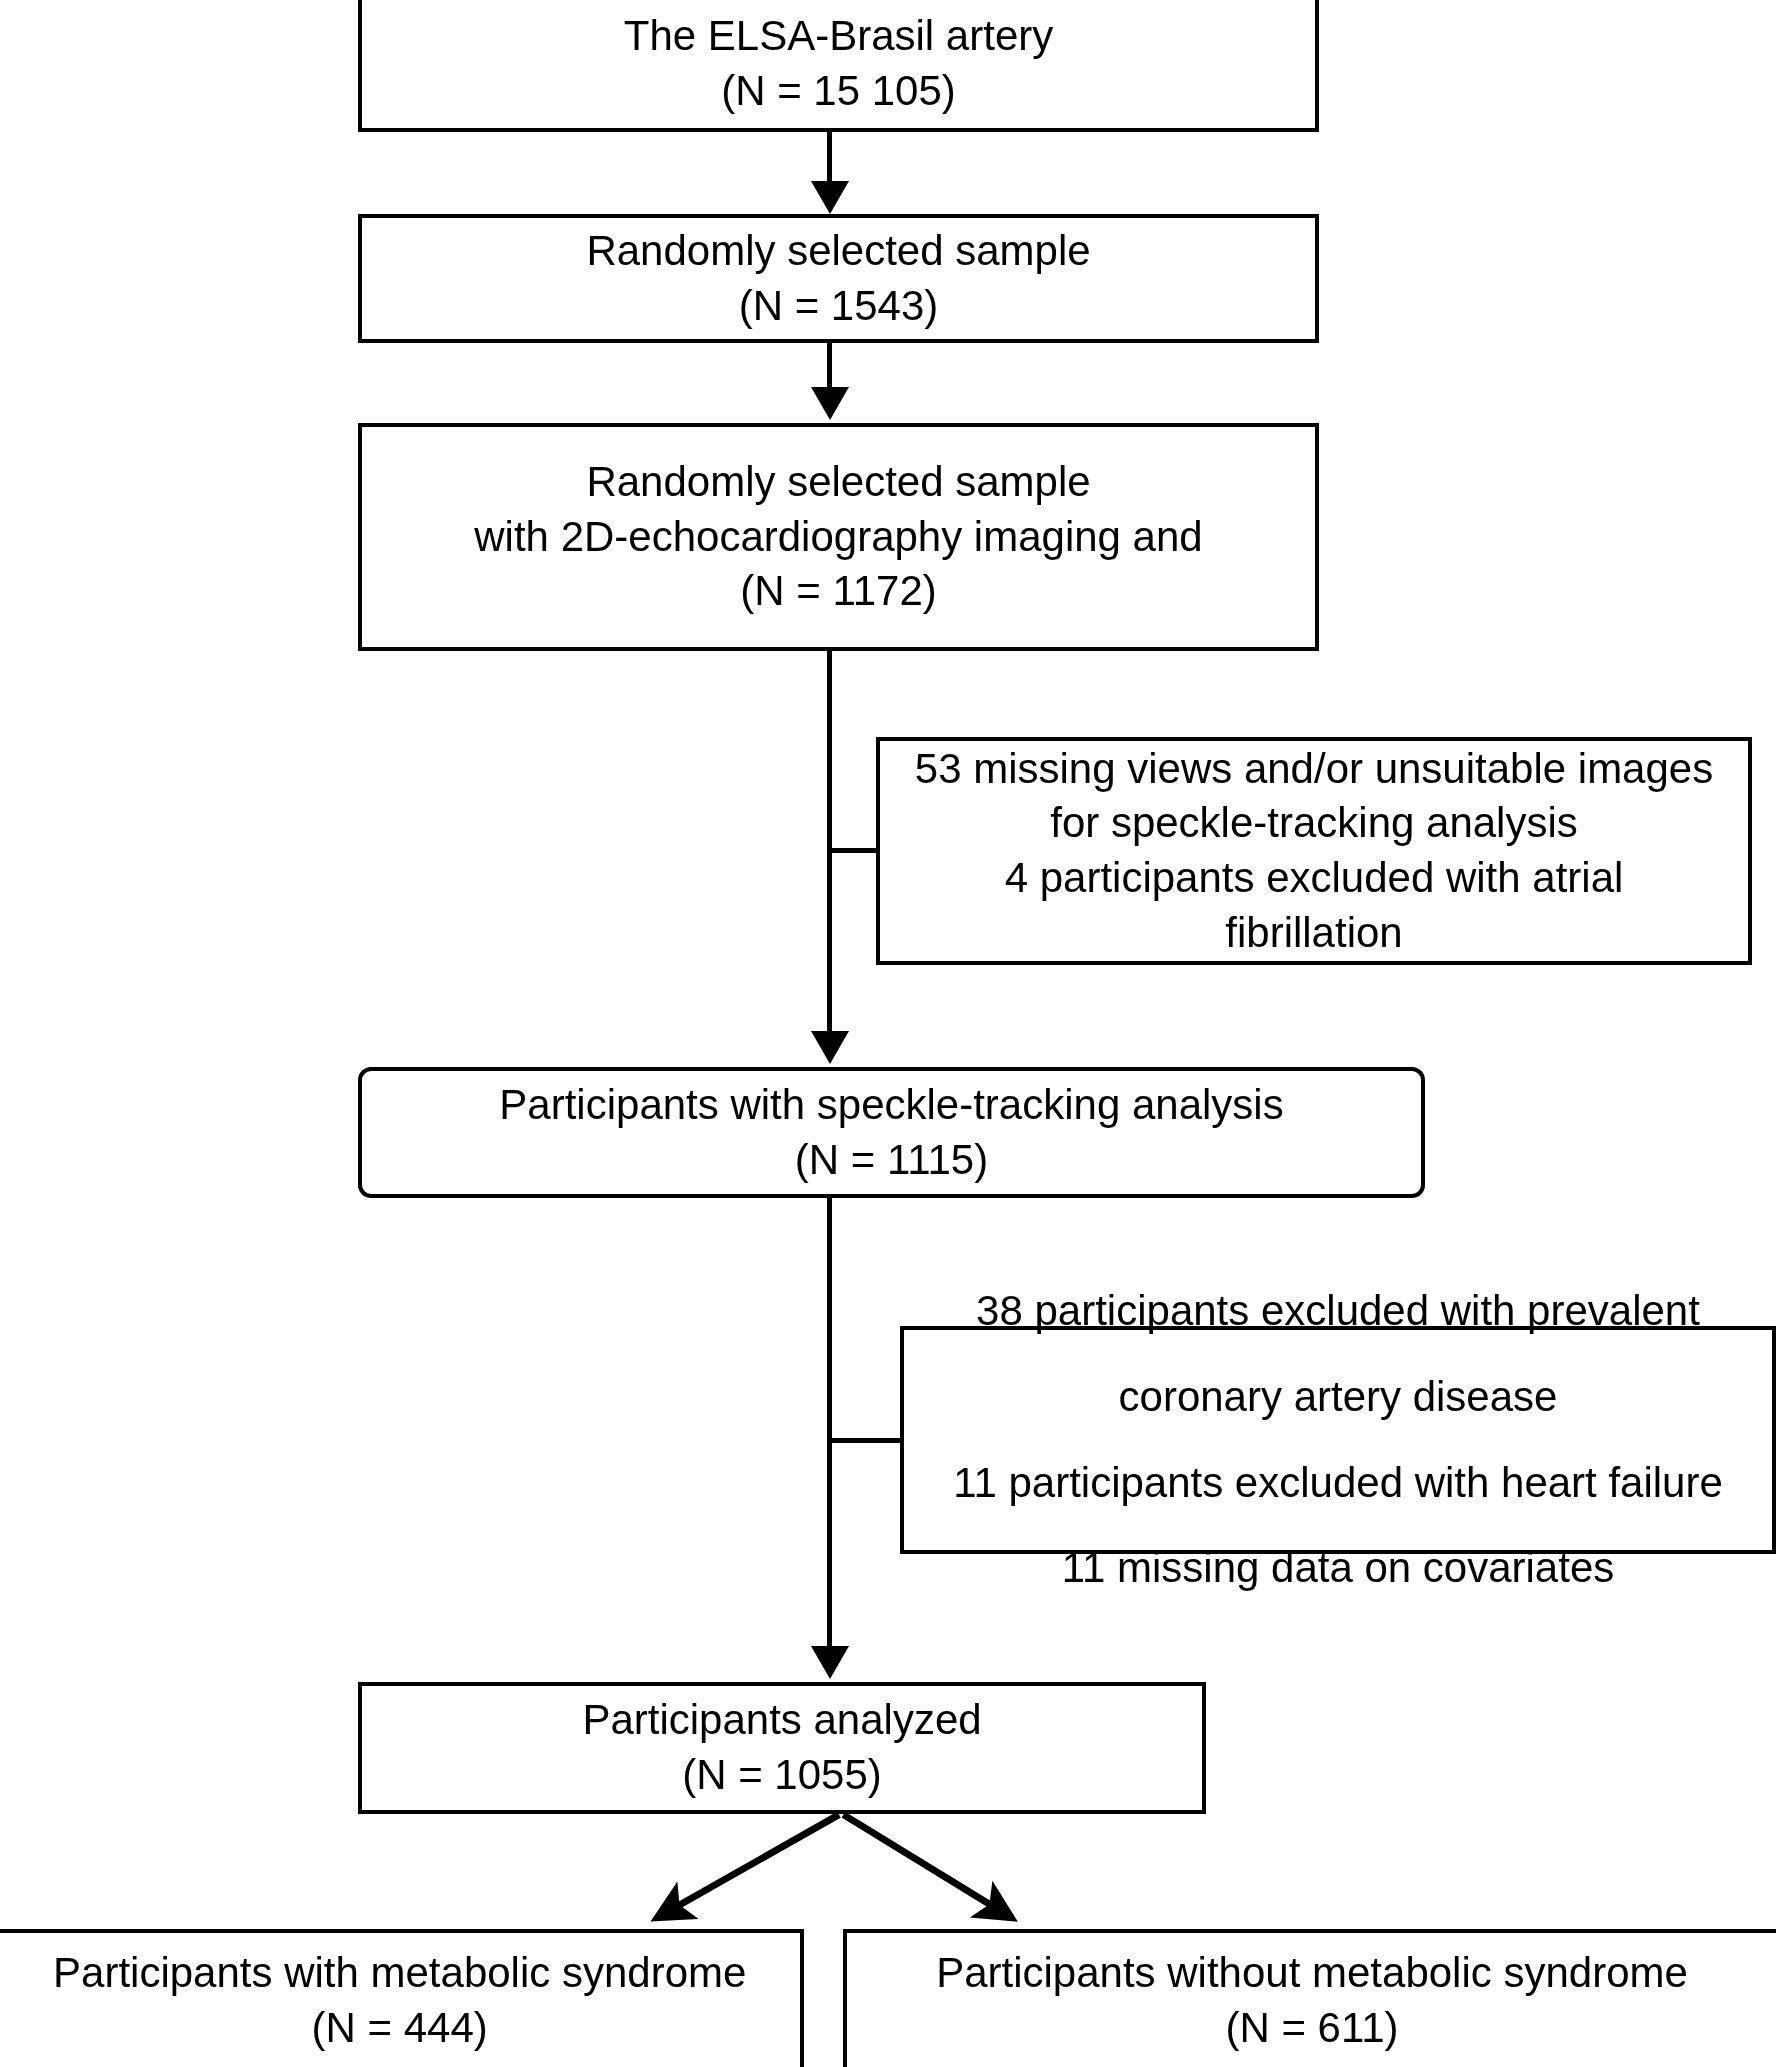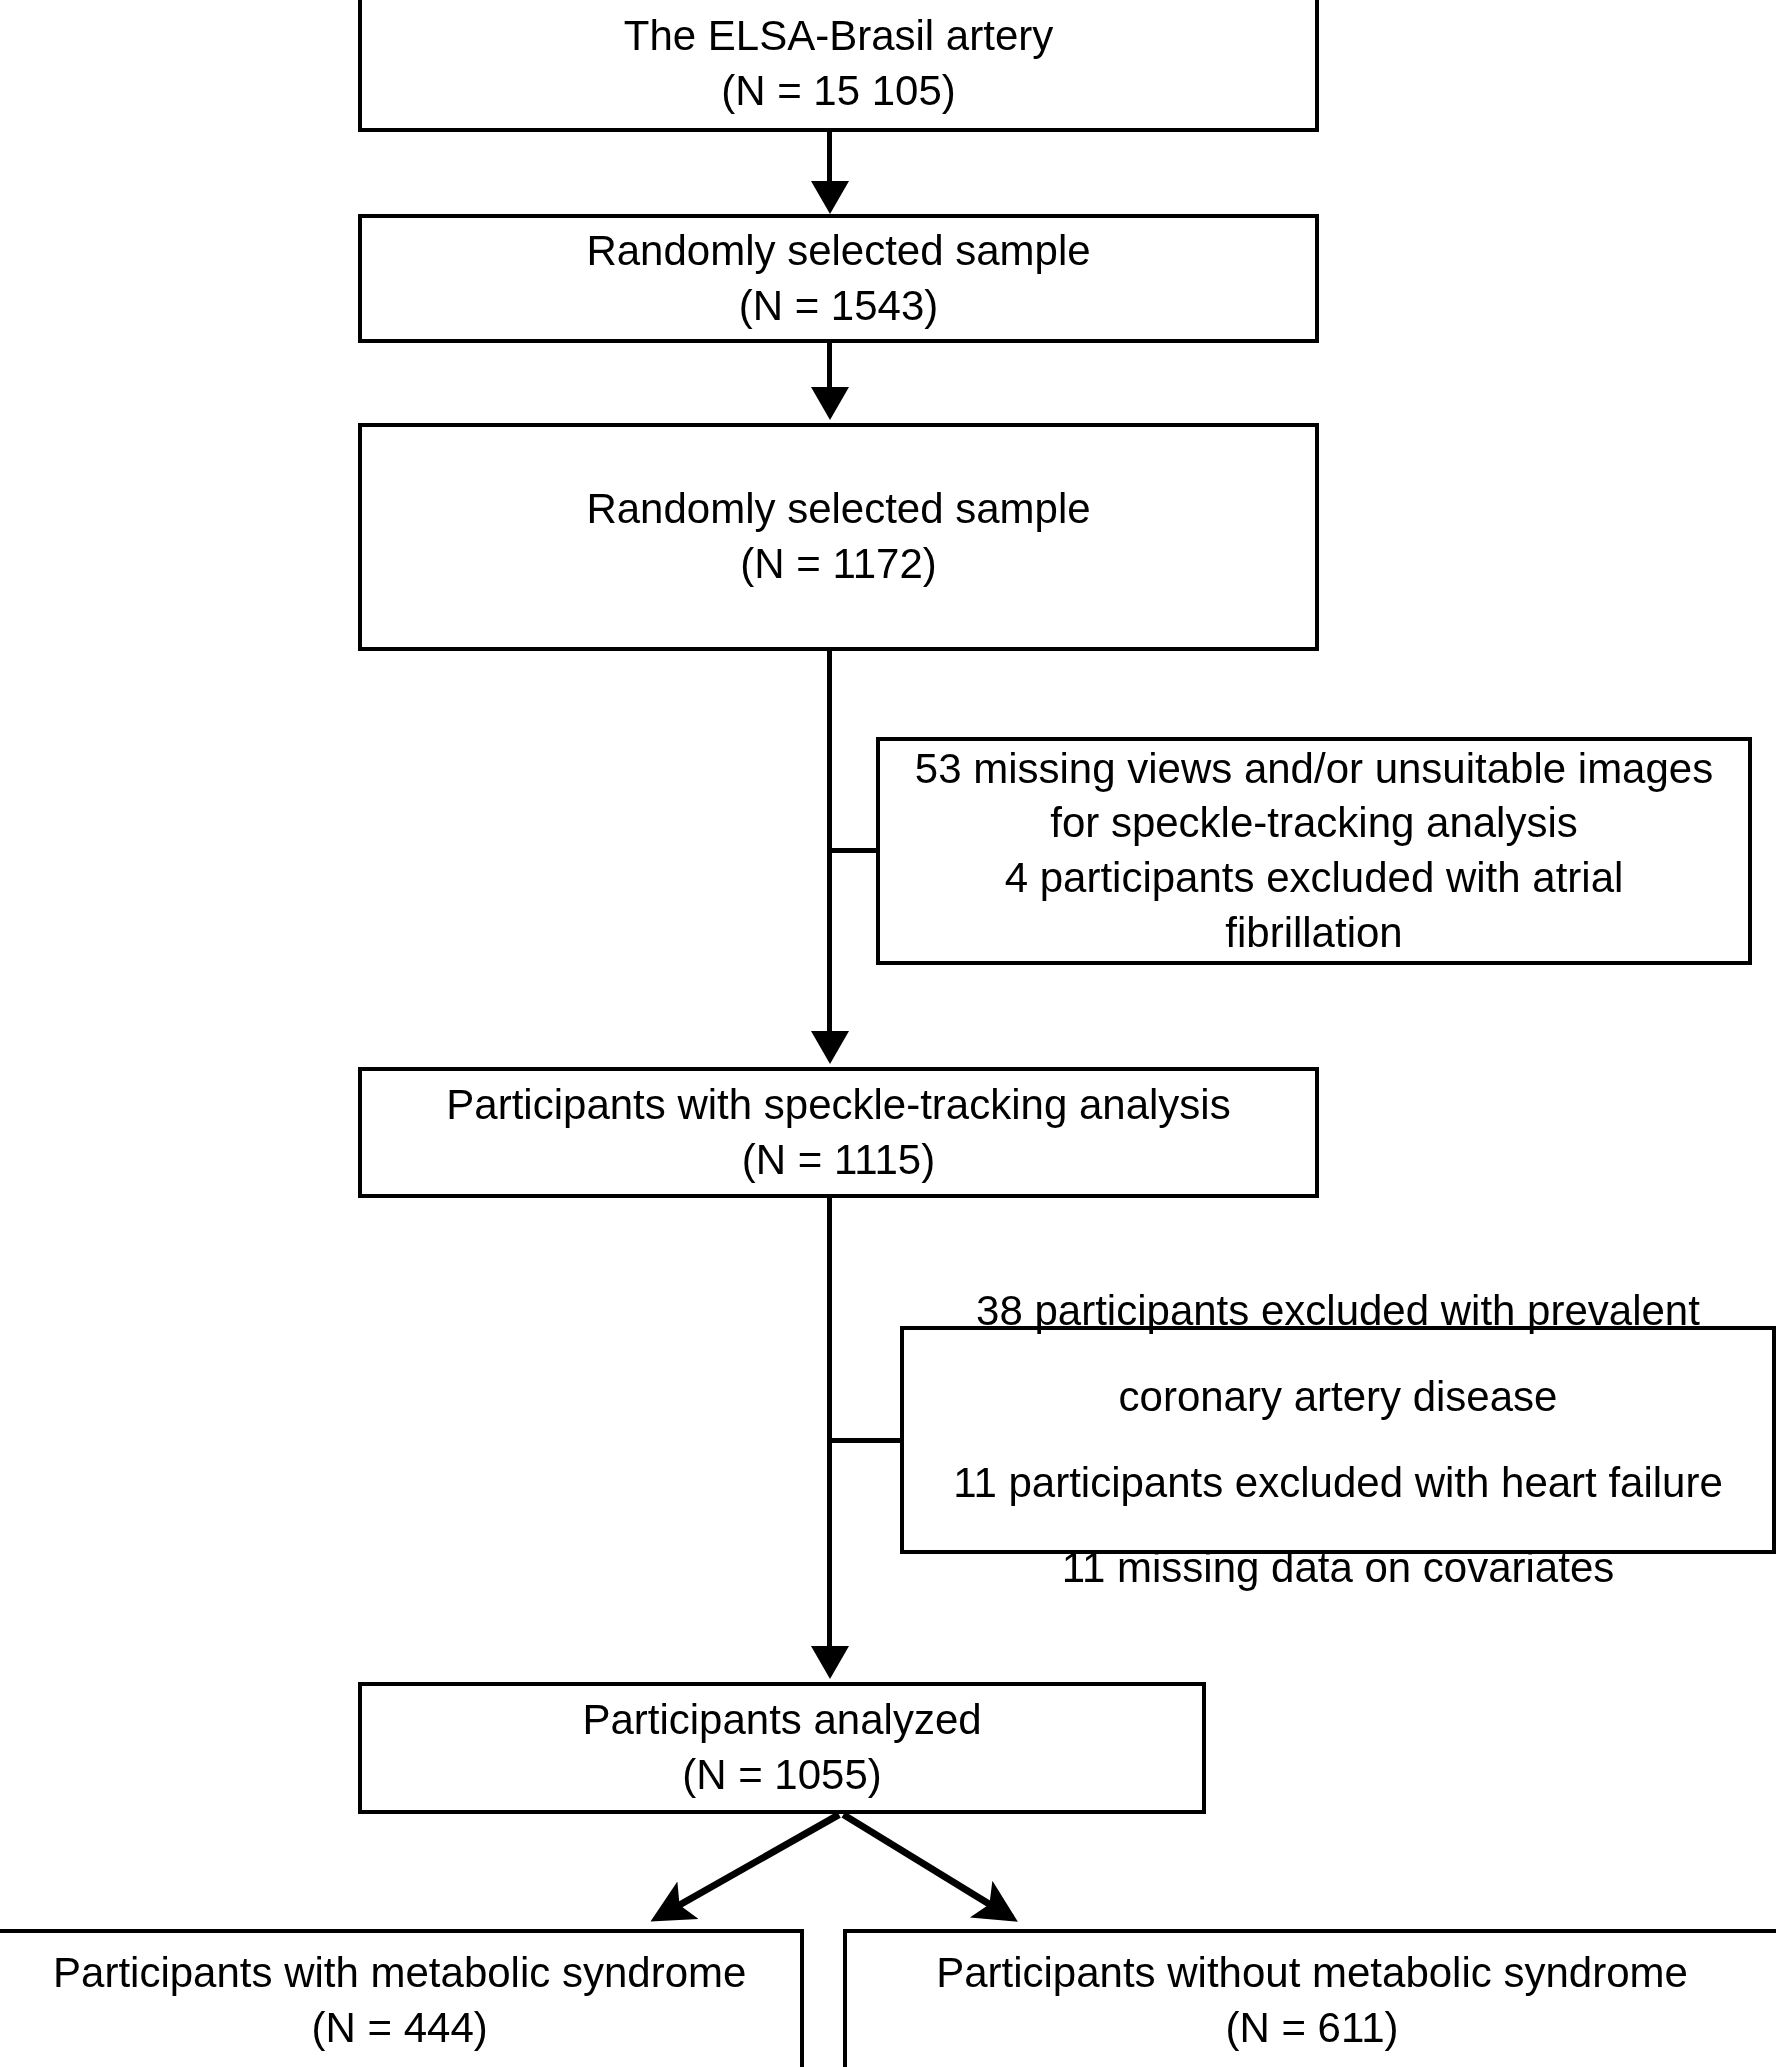--- a/index.html
+++ b/index.html
@@ -33,21 +33,21 @@
     color: #000000;
   }
   .box .line {
     display: block;
     white-space: nowrap;
   }
   
   #box-cohort      { left: 358px;  top: -4.3px;   width: 961px; height: 136px; }
   #box-random      { left: 358px;  top: 214px;  width: 961px; height: 129px; }
   #box-random-echo { left: 358px;  top: 423px;  width: 961px; height: 228px; }
-  #box-speckle     { left: 358px;  top: 1067px; width: 961px; height: 131px; }
+  #box-speckle     { left: 358px;  top: 1067px; width: 1067px; height: 131px; border-radius: 13px; }
   #box-analyzed    { left: 358px;  top: 1682px; width: 848px; height: 132px; }
   
   #box-excl-1      { left: 876px; top: 737px;  width: 876px; height: 228px; }
   #box-excl-2      { left: 900px; top: 1326px; width: 876px; height: 228px; gap: 31px; }
   
   #box-with-mets    { left: -4.3px;  top: 1929px; width: 808px;  height: 143px; }
   #box-without-mets { left: 843px; top: 1929px; width: 938px; height: 143px; }
 
   
   .vline {
@@ -89,20 +89,21 @@
   <div class="box" id="box-random">
     <span class="line">Randomly selected sample</span>
     <span class="line">(N = 1543)</span>
   </div>
 
   <div class="vline" style="left:827px; top:342px; height:48px;"></div>
   <div class="arrowhead" style="left:811px; top:387px;"></div>
 
   <div class="box" id="box-random-echo">
     <span class="line">Randomly selected sample</span>
+    <span class="line">with 2D-echocardiography imaging and</span>
     <span class="line">(N = 1172)</span>
   </div>
 
   <div class="vline" style="left:827px; top:651px; height:382px;"></div>
   <div class="arrowhead" style="left:811px; top:1031px;"></div>
 
   <div class="hline" style="left:827px; top:848px; width:76px;"></div>
 
   <div class="box" id="box-excl-1">
     <span class="line">53 missing views and/or unsuitable images</span>

